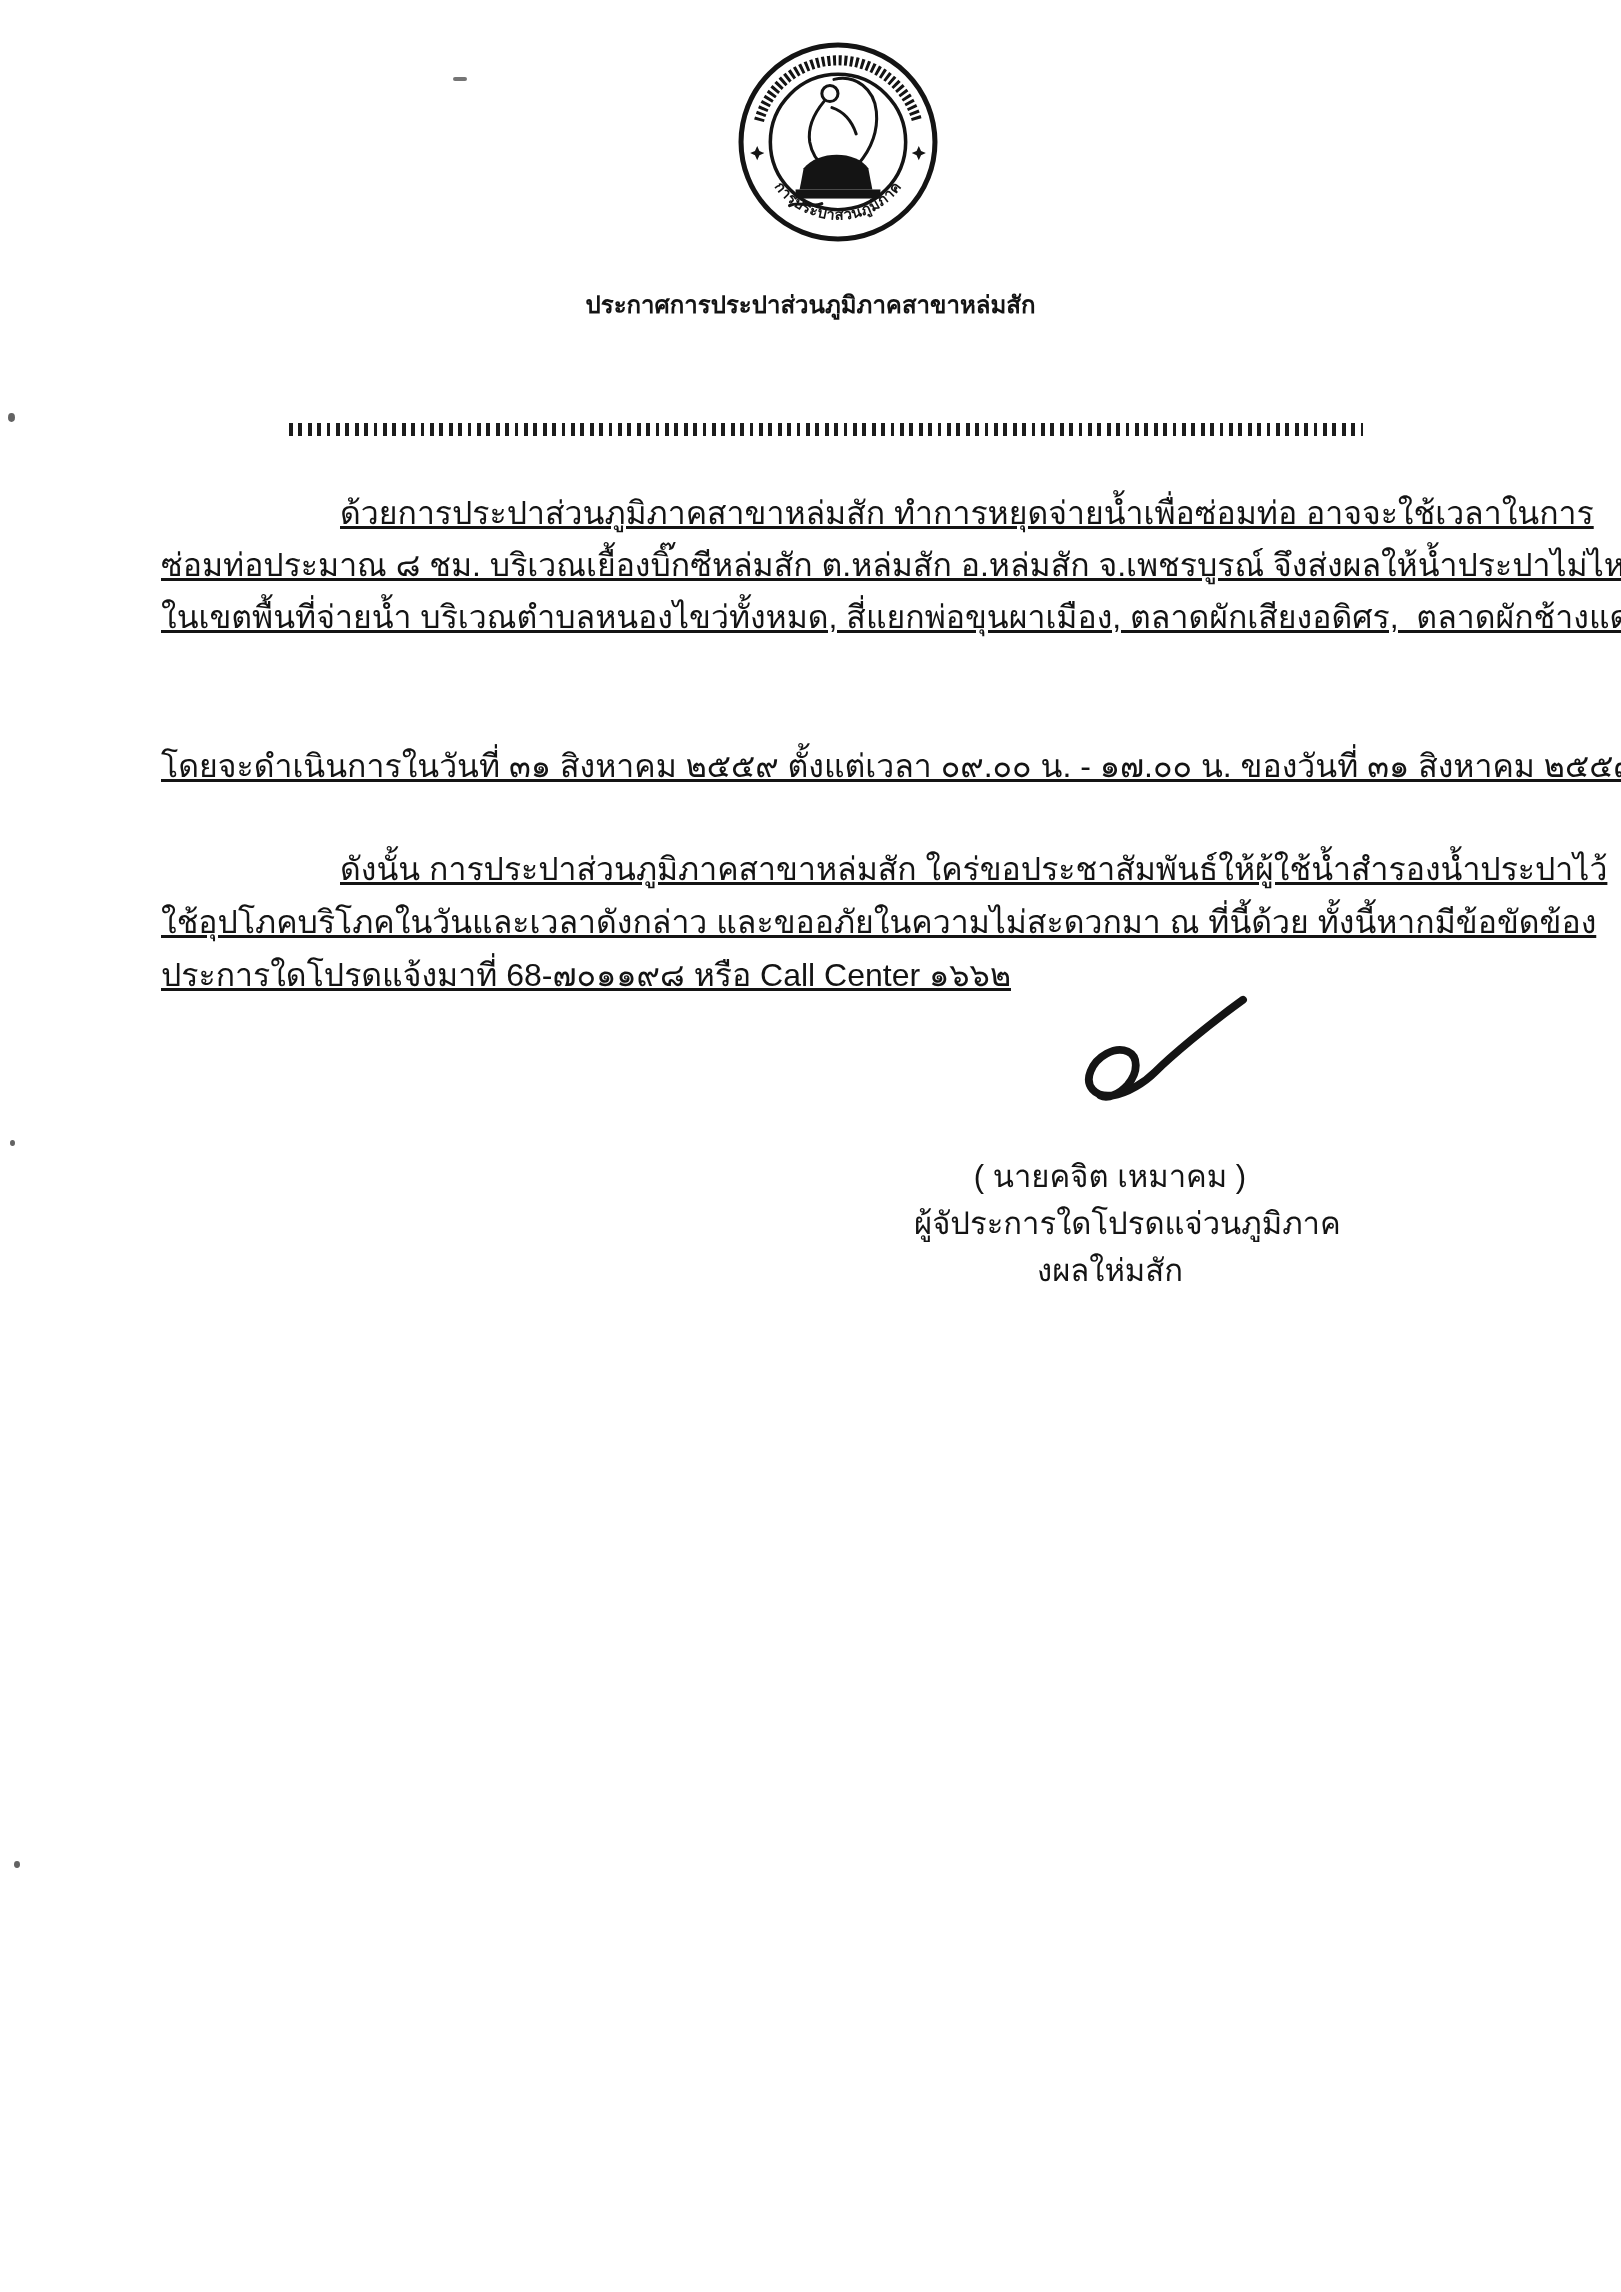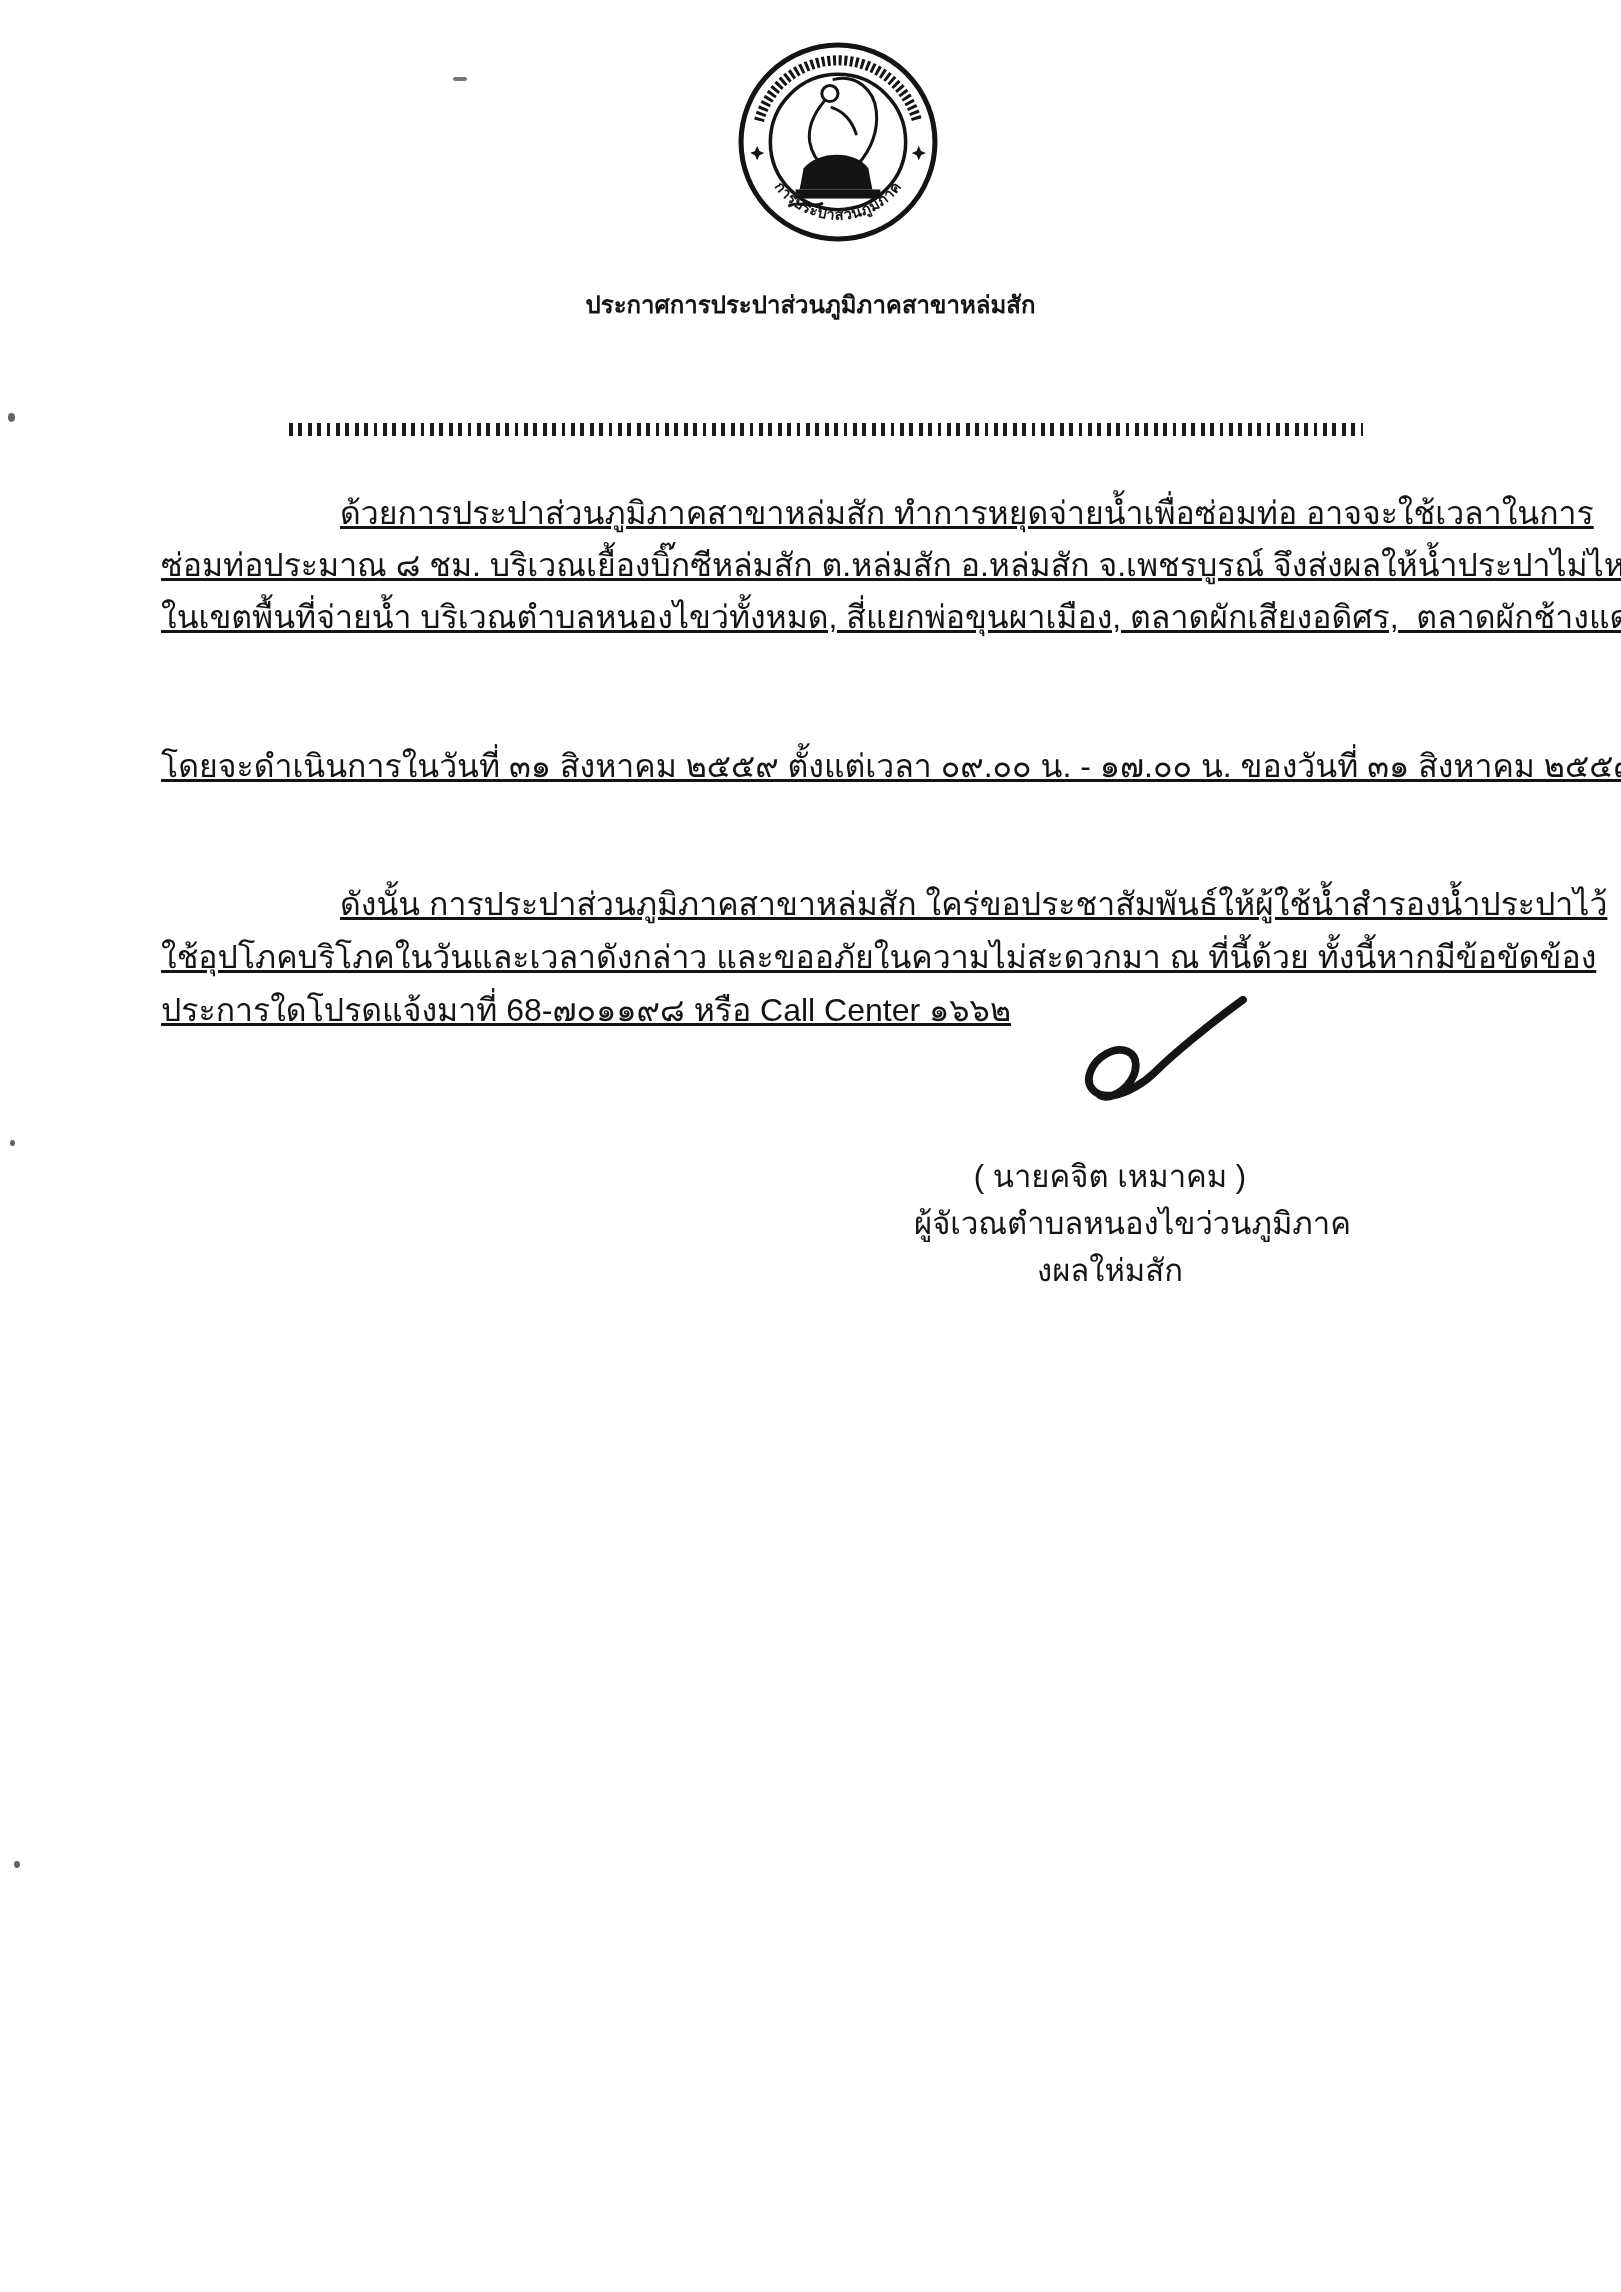--- a/index.html
+++ b/index.html
@@ -31,21 +31,21 @@
   
   .para{left:161px;width:1333px;text-decoration:underline;}
   .bodyline{
     font-size:32px;line-height:52px;height:52px;
     white-space:pre;
   }
   .para-2 .bodyline{line-height:53px;height:53px;}
   .indent{padding-left:179px;}
   .para-1{top:487px;}
   .schedule{top:740px;}
-  .para-2{top:843px;margin-top:35px;}
+  .para-2{top:843px;}
   
   .signature{left:1061px;top:990px;width:196px;height:127px;}
   .sig-block{
     left:914px;top:1153px;width:392px;
     text-align:center;font-size:31px;line-height:47px;
   }
   .sig-line{white-space:pre;}
   
   .speck{background:#2f2f2f;border-radius:50%;opacity:.75;}
   .speck-1{left:7.8px;top:413px;width:6.9px;height:8.8px;}
@@ -104,21 +104,21 @@
     <div class="bodyline">ใช้อุปโภคบริโภคในวันและเวลาดังกล่าว และขออภัยในความไม่สะดวกมา ณ ที่นี้ด้วย ทั้งนี้หากมีข้อขัดข้อง</div>
     <div class="bodyline">ประการใดโปรดแจ้งมาที่ 68-๗๐๑๑๙๘ หรือ Call Center ๑๖๖๒</div>
   </div>
 
   <svg class="abs signature" viewBox="0 0 200 130" aria-hidden="true">
     <path d="M 186 10 C 150 36 112 68 96 84 C 86 94 68 106 52 108 C 34 110 24 98 30 83 C 36 68 55 57 68 63 C 79 68 79 84 68 97 C 60 106 48 112 40 108" fill="none" stroke="#141414" stroke-width="8" stroke-linecap="round" stroke-linejoin="round"></path>
   </svg>
 
   <div class="abs sig-block">
     <div class="sig-line">( นายคจิต เหมาคม )</div>
-    <div class="sig-line">ผู้จัเวณตำบลหนองไขว่วนภูมิภาค</div>
+    <div class="sig-line">ผู้จัประการใดโปรดแจ่วนภูมิภาค</div>
     <div class="sig-line">งผลให่มสัก</div>
   </div>
 
   <div class="abs speck speck-1"></div>
   <div class="abs speck speck-2"></div>
   <div class="abs speck speck-3"></div>
   <div class="abs dash-artifact"></div>
 
 </div>
 

